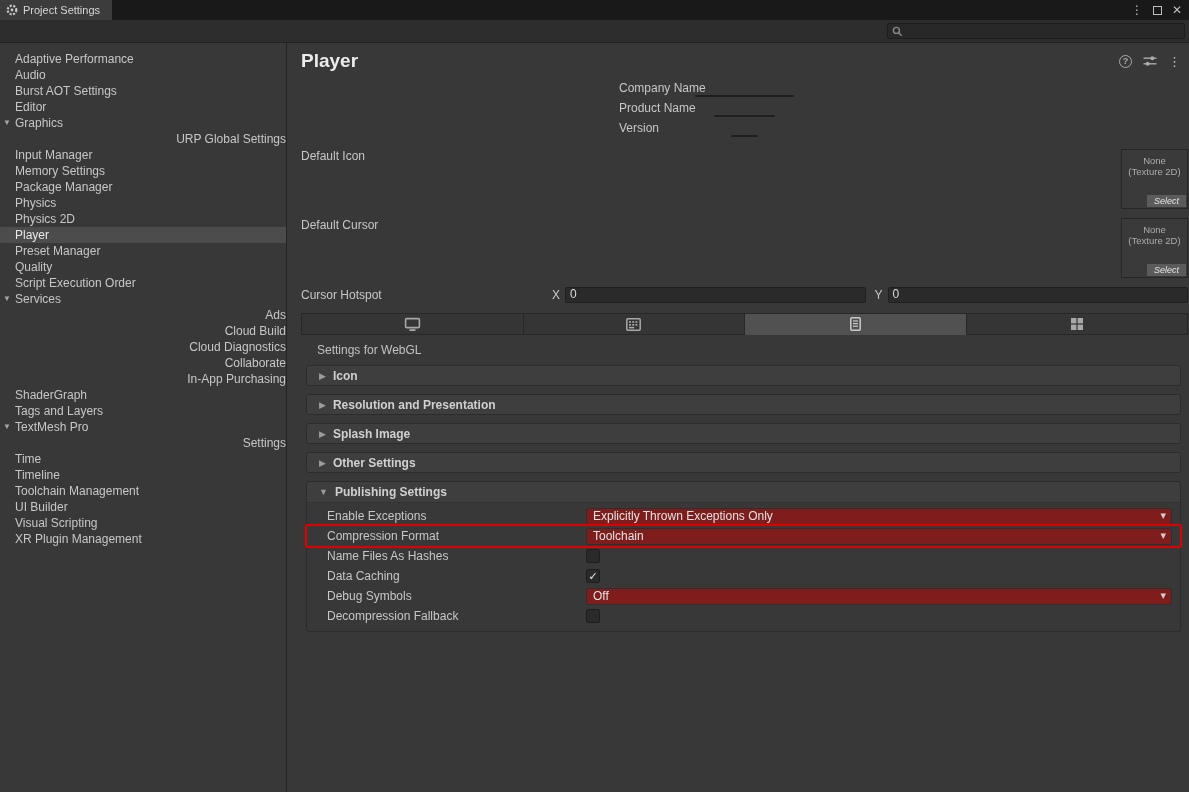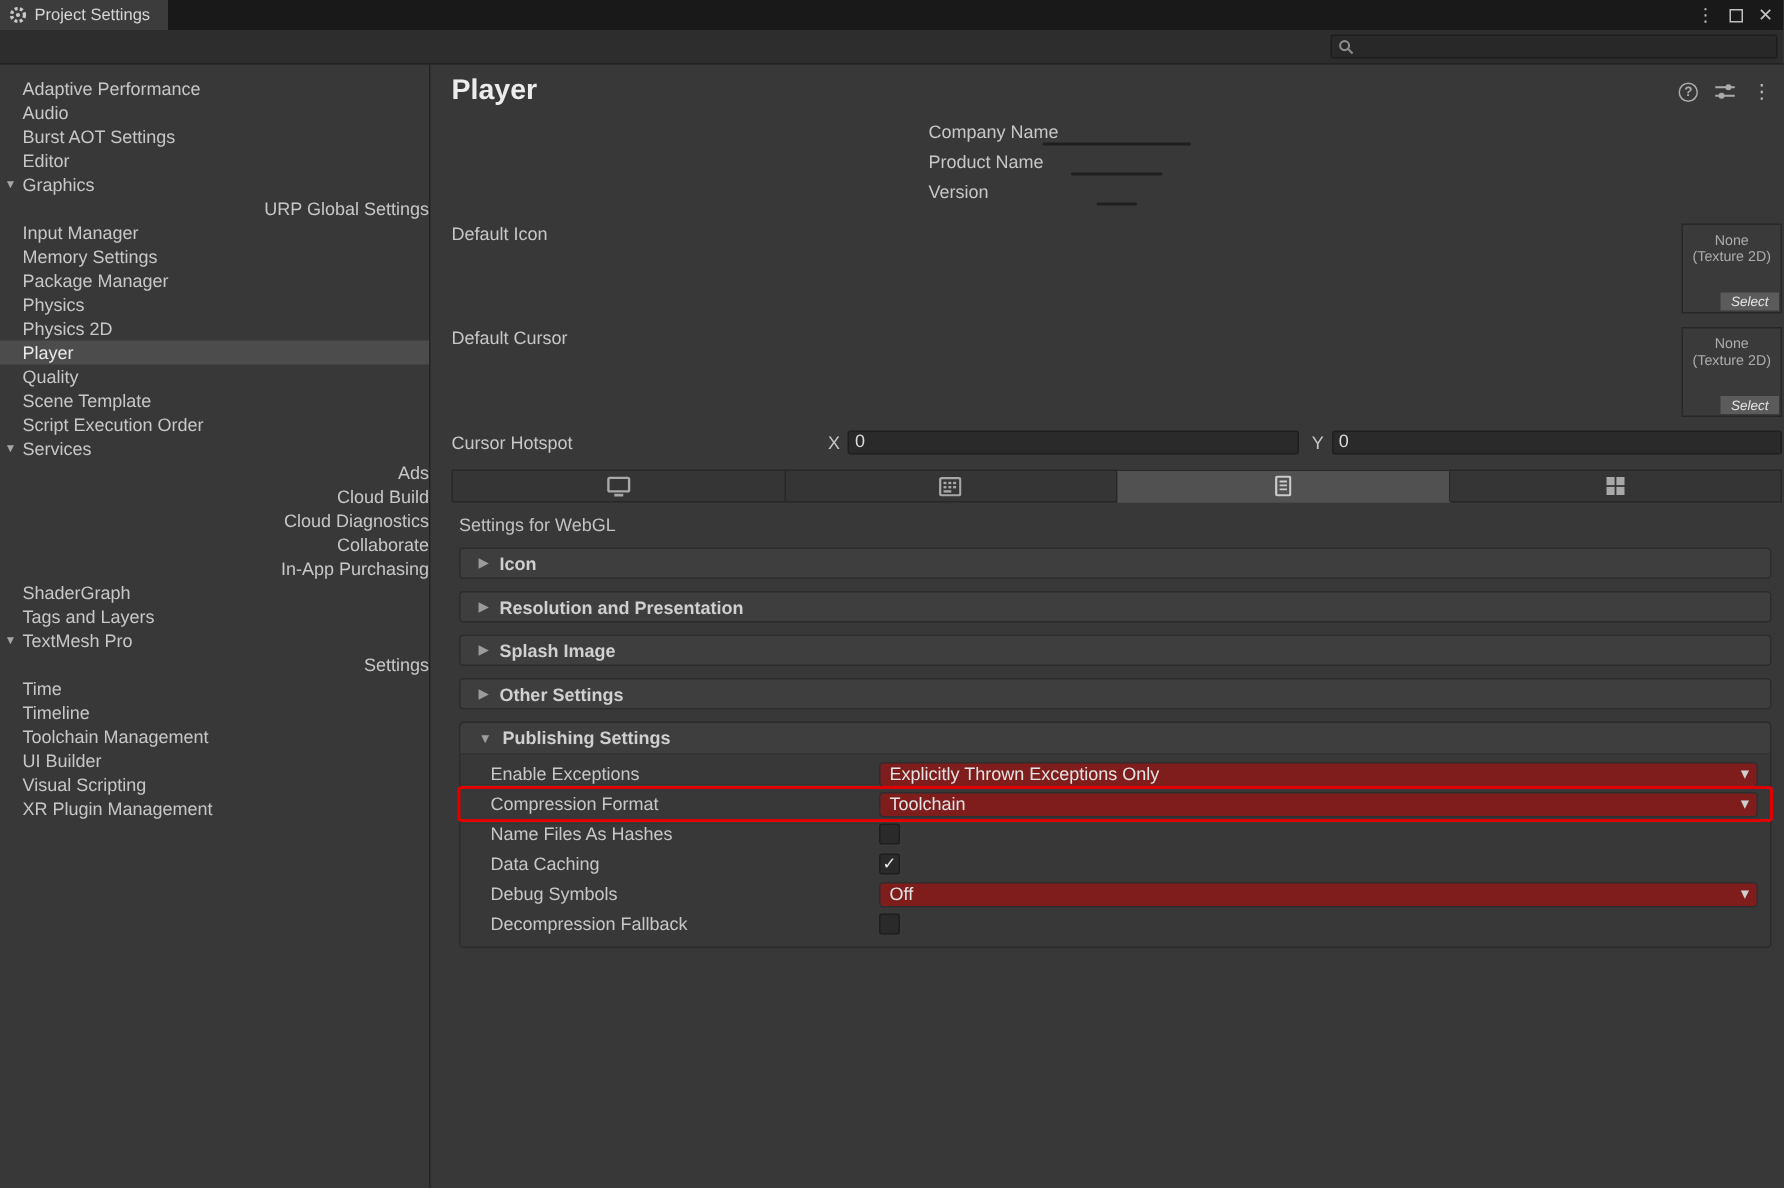--- a/index.html
+++ b/index.html
@@ -55,21 +55,21 @@
   .hotspot-row { display: flex; align-items: center; height: 16px; margin: 6px 1px 0 0; }
   .axis-label { flex: none; margin-right: 5px; }
   .axis-label.second { margin-left: 9px; }
 
   .platform-tabs { display: flex; height: 22px; margin: 10px 1px 0 0; }
   .ptab { flex: 1; background: #353535; border: 1px solid #282828; border-left-width: 0; display: flex; align-items: center; justify-content: center; cursor: default; }
   .ptab:first-child { border-left-width: 1px; }
   .ptab.selected { background: #515151; border-bottom-color: #515151; }
   .ptab-icon { display: flex; align-items: center; }
 
-  .settings-for { margin: 8px 0 8px 5px; color: #C2C2C2; }
+  .settings-for { margin: 8px 0 8px 16px; color: #C2C2C2; }
 
   .sections { margin: 0 8px 0 5px; }
   .section { height: 21px; background: #3E3E3E; border: 1px solid #2C2C2C; border-radius: 3px; margin-bottom: 8px; display: flex; align-items: center; gap: 7px; padding-left: 12px; cursor: default; }
   .fold-small { font-size: 9px; color: #9C9C9C; }
   .sec-label { font-weight: bold; color: #D0D0D0; }
 
   .section-expanded { border: 1px solid #2C2C2C; border-radius: 3px; margin-bottom: 8px; }
   .sec-header { height: 21px; background: #3E3E3E; border-bottom: 1px solid #333333; border-radius: 3px 3px 0 0; display: flex; align-items: center; gap: 7px; padding-left: 12px; cursor: default; }
   .sec-body { padding: 3px 0 5px 0; }
 
@@ -124,22 +124,22 @@
           <div class="sb-item"><span>Burst AOT Settings</span></div>
           <div class="sb-item"><span>Editor</span></div>
           <div class="sb-item"><span class="fold">▼</span><span>Graphics</span></div>
           <div class="sb-item indent"><span>URP Global Settings</span></div>
           <div class="sb-item"><span>Input Manager</span></div>
           <div class="sb-item"><span>Memory Settings</span></div>
           <div class="sb-item"><span>Package Manager</span></div>
           <div class="sb-item"><span>Physics</span></div>
           <div class="sb-item"><span>Physics 2D</span></div>
           <div class="sb-item selected"><span>Player</span></div>
+          <div class="sb-item"><span>Preset Manager</span></div>
           <div class="sb-item"><span>Quality</span></div>
-          <div class="sb-item"><span>Scene Template</span></div>
           <div class="sb-item"><span>Script Execution Order</span></div>
           <div class="sb-item"><span class="fold">▼</span><span>Services</span></div>
           <div class="sb-item indent"><span>Ads</span></div>
           <div class="sb-item indent"><span>Cloud Build</span></div>
           <div class="sb-item indent"><span>Cloud Diagnostics</span></div>
           <div class="sb-item indent"><span>Collaborate</span></div>
           <div class="sb-item indent"><span>In-App Purchasing</span></div>
           <div class="sb-item"><span>ShaderGraph</span></div>
           <div class="sb-item"><span>Tags and Layers</span></div>
           <div class="sb-item"><span class="fold">▼</span><span>TextMesh Pro</span></div>

